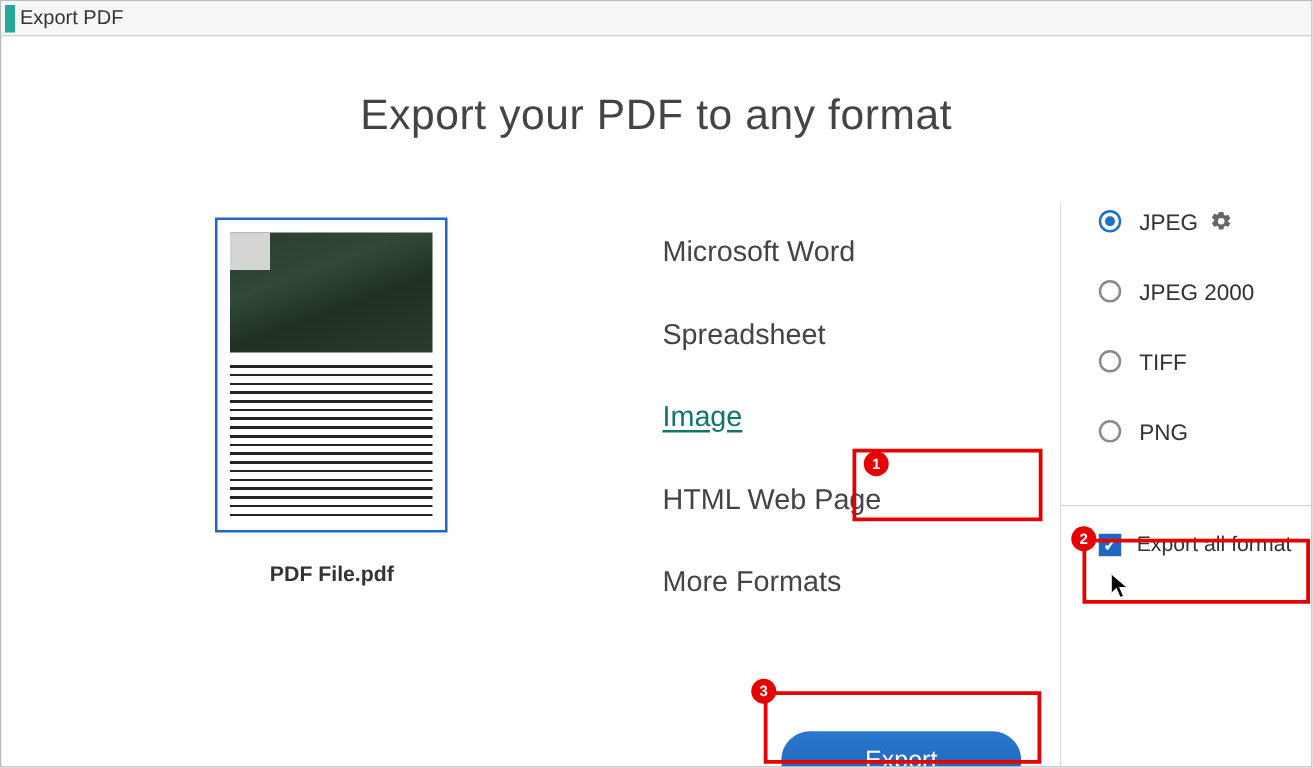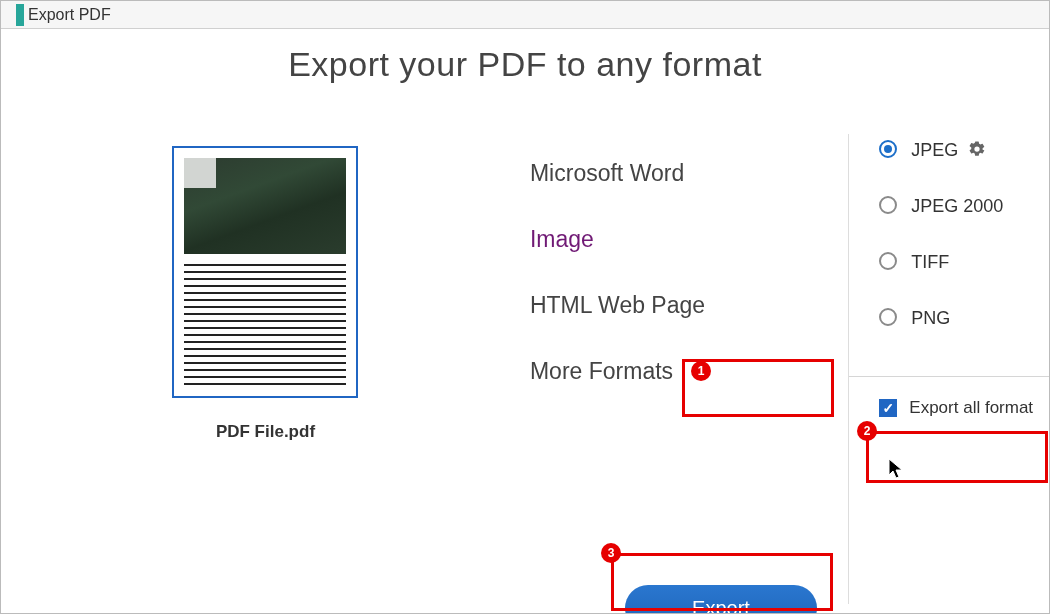--- a/index.html
+++ b/index.html
@@ -11,41 +11,41 @@
       overflow: hidden;
       position: relative;
       border: 1px solid #bbb;
     }
     .header {
       display: flex;
       align-items: center;
       height: 28px;
       border-bottom: 1px solid #d0d0d0;
       background: #f6f6f6;
-      padding-left: 12px;
+      padding-left: 0;
       text-align: right;
     }
     .header-marker {
       width: 8px;
       height: 22px;
       background: #27a69a;
       margin-left: 3px;
       margin-right: 4px;
     }
     .header-title {
       font-size: 16px;
       color: #333;
       font-weight: 400;
     }
     .main-title {
       text-align: center;
       font-size: 34px;
       color: #444;
       font-weight: 400;
-      margin-top: 16px;
+      margin-top: 44px;
       letter-spacing: 0.5px;
     }
     .content {
       display: flex;
       margin-top: 50px;
       height: 470px;
     }
     
     .preview-col {
       width: 530px;
@@ -102,21 +102,22 @@
     }
     .format-item {
       font-size: 23px;
       color: #444;
       padding-right: 38px;
       height: 66px;
       line-height: 66px;
       cursor: pointer;
     }
     .format-item.selected {
-      color: #701a75;
+      color: #0f766e;
+      text-decoration: underline;
       text-underline-offset: 3px;
     }
     
     .sub-col {
       width: 200px;
       padding-left: 30px;
       padding-top: 6px;
       position:relative;
     }
     .sub-row {
@@ -227,20 +228,21 @@
       <div class="thumb-inner">
         <div class="thumb-img"></div>
         <div class="thumb-text"></div>
       </div>
     </div>
     <div class="thumb-caption">PDF File.pdf</div>
   </div>
 
   <div class="format-col">
     <div class="format-item">Microsoft Word</div>
+    <div class="format-item">Spreadsheet</div>
     <div class="format-item selected">Image</div>
     <div class="format-item">HTML Web Page</div>
     <div class="format-item">More Formats</div>
   </div>
 
   <div class="sub-col">
     <div class="sub-row">
       <span class="radio selected"></span>
       <span>JPEG</span>
       <svg class="gear" viewBox="0 0 24 24" fill="currentColor">

